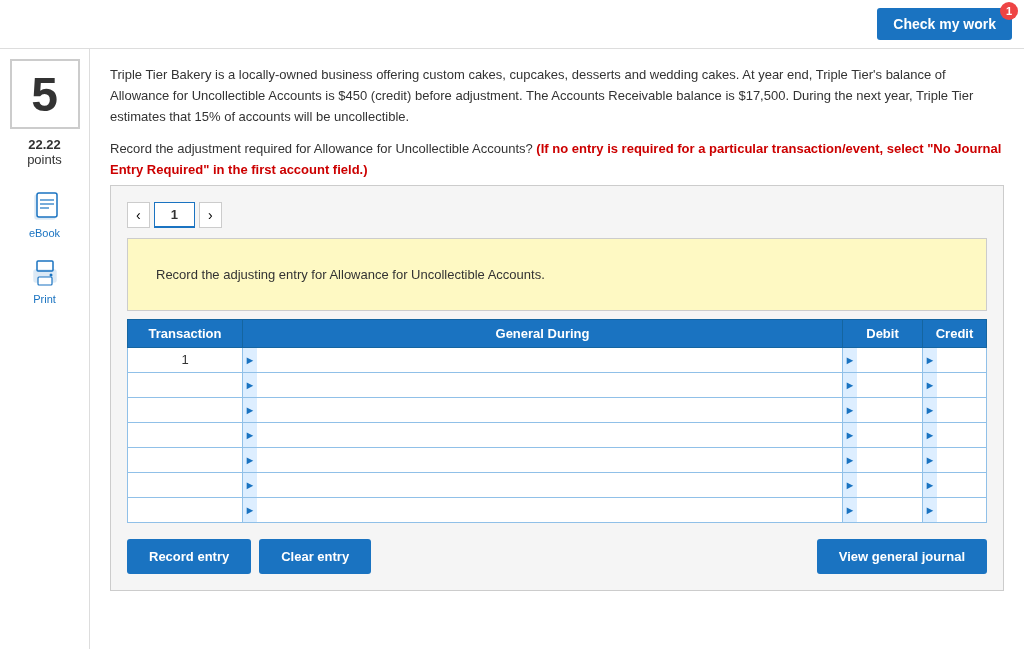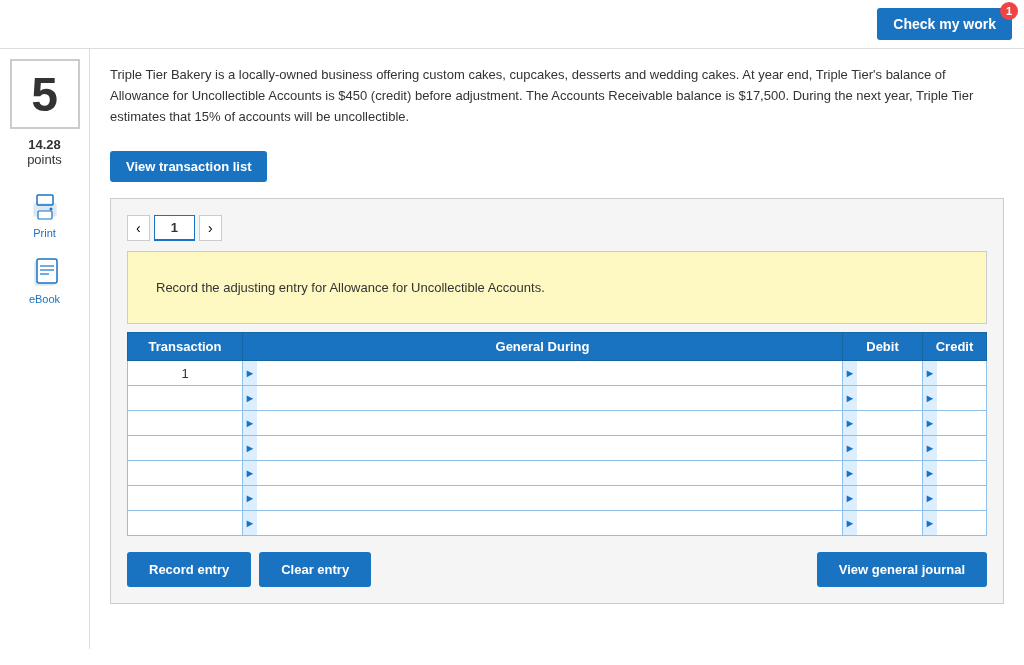--- a/index.html
+++ b/index.html
@@ -272,58 +272,59 @@
     <span class="badge">1</span>
   </button>
 </div>
 
 <div class="main-layout">
   <div class="sidebar">
     <div class="problem-number-box">
       <span>5</span>
     </div>
     <div class="points-label">
-      <span class="pts-num">14.28</span>
+      <span class="pts-num">22.22</span>
       <span>points</span>
-    </div>
-
-    <div class="sidebar-item">
-      <div class="icon-box">
-        <svg width="32" height="32" viewBox="0 0 32 32" fill="none" xmlns="http://www.w3.org/2000/svg">
-          <rect x="8" y="4" width="16" height="10" rx="1" fill="#fff" stroke="#1a73c1" stroke-width="1.5"></rect>
-          <rect x="5" y="13" width="22" height="12" rx="2" fill="#1a73c1" opacity="0.15" stroke="#1a73c1" stroke-width="1.5"></rect>
-          <rect x="9" y="20" width="14" height="8" rx="1" fill="#fff" stroke="#1a73c1" stroke-width="1.2"></rect>
-          <circle cx="22" cy="18" r="1.5" fill="#1a73c1"></circle>
-        </svg>
-      </div>
-      <span class="icon-label">Print</span>
     </div>
 
     <div class="sidebar-item">
       <div class="icon-box">
         <svg width="32" height="32" viewBox="0 0 32 32" fill="none" xmlns="http://www.w3.org/2000/svg">
           <rect x="6" y="4" width="20" height="24" rx="2" fill="#1a73c1" opacity="0.15" stroke="#1a73c1" stroke-width="1.5"></rect>
           <rect x="8" y="2" width="20" height="24" rx="2" fill="#fff" stroke="#1a73c1" stroke-width="1.5"></rect>
           <line x1="11" y1="9" x2="25" y2="9" stroke="#1a73c1" stroke-width="1.2"></line>
           <line x1="11" y1="13" x2="25" y2="13" stroke="#1a73c1" stroke-width="1.2"></line>
           <line x1="11" y1="17" x2="20" y2="17" stroke="#1a73c1" stroke-width="1.2"></line>
         </svg>
       </div>
       <span class="icon-label">eBook</span>
     </div>
 
+    <div class="sidebar-item">
+      <div class="icon-box">
+        <svg width="32" height="32" viewBox="0 0 32 32" fill="none" xmlns="http://www.w3.org/2000/svg">
+          <rect x="8" y="4" width="16" height="10" rx="1" fill="#fff" stroke="#1a73c1" stroke-width="1.5"></rect>
+          <rect x="5" y="13" width="22" height="12" rx="2" fill="#1a73c1" opacity="0.15" stroke="#1a73c1" stroke-width="1.5"></rect>
+          <rect x="9" y="20" width="14" height="8" rx="1" fill="#fff" stroke="#1a73c1" stroke-width="1.2"></rect>
+          <circle cx="22" cy="18" r="1.5" fill="#1a73c1"></circle>
+        </svg>
+      </div>
+      <span class="icon-label">Print</span>
+    </div>
+
   </div>
 
   <div class="content-area">
     <p class="problem-text">Triple Tier Bakery is a locally-owned business offering custom cakes, cupcakes, desserts and wedding cakes.  At year end, Triple Tier's balance of Allowance for Uncollectible Accounts is $450 (credit) before adjustment. The Accounts Receivable balance is $17,500. During the next year, Triple Tier estimates that 15% of accounts will be uncollectible.</p>
 
-
-    <button class="view-transaction-btn">
-      <span>View transaction list</span>
-    </button>
+    <p class="instruction-text">
+      <span>Record the adjustment required for Allowance for Uncollectible Accounts?</span>
+      <span class="red-instruction">(If no entry is required for a particular transaction/event, select "No Journal Entry Required" in the first account field.)</span>
+    </p>
+
 
     <div class="worksheet-container">
 
       <div class="tab-navigation">
         <button class="nav-arrow">‹</button>
         <div class="tab-box">1</div>
         <button class="nav-arrow">›</button>
       </div>
 
       <div class="entry-description-box">

